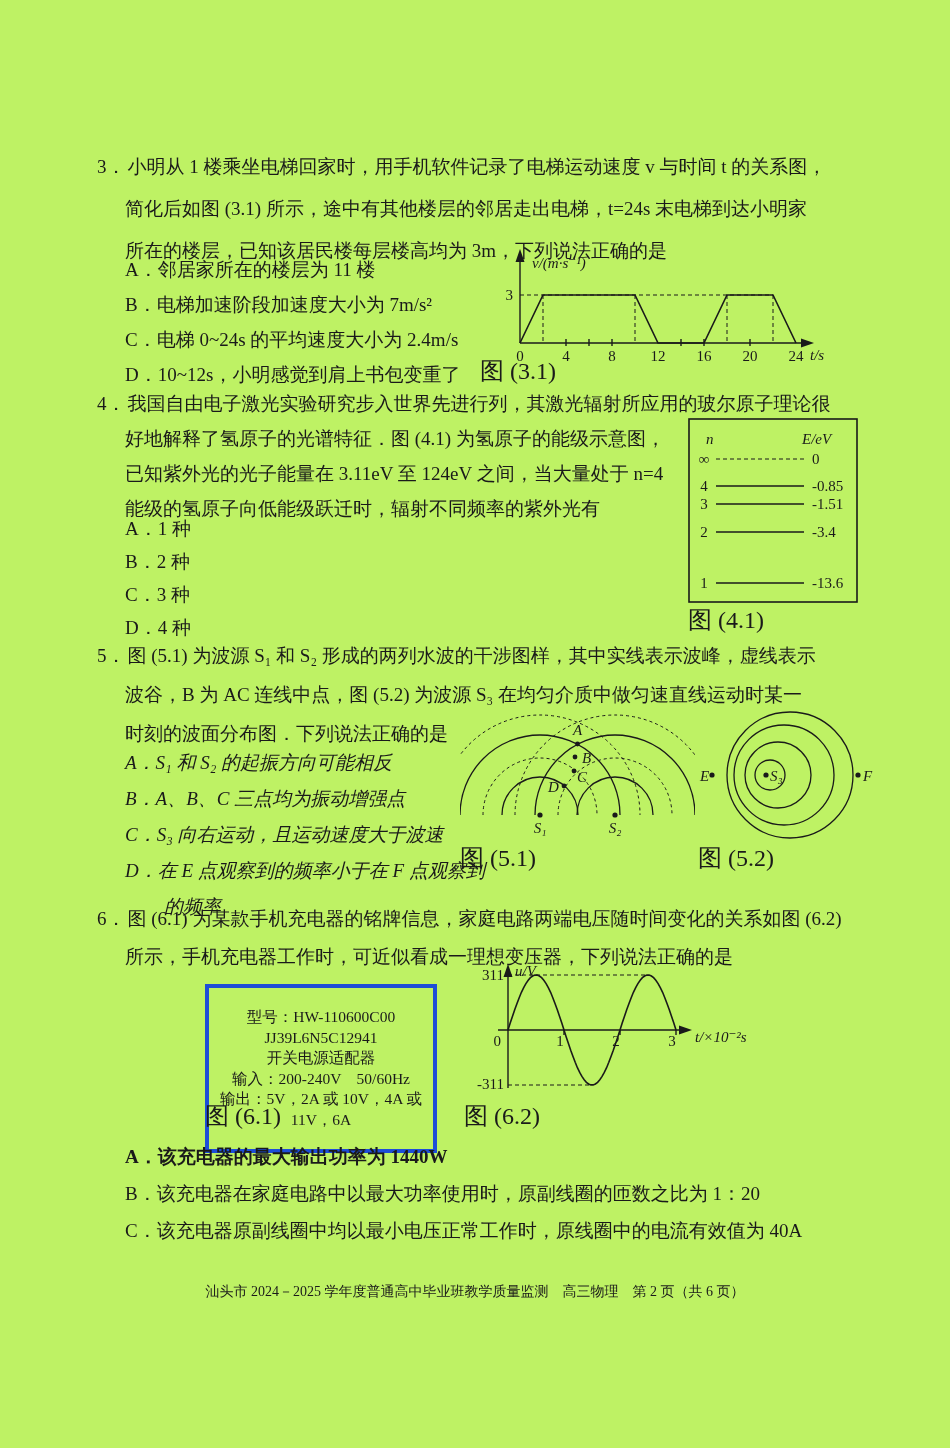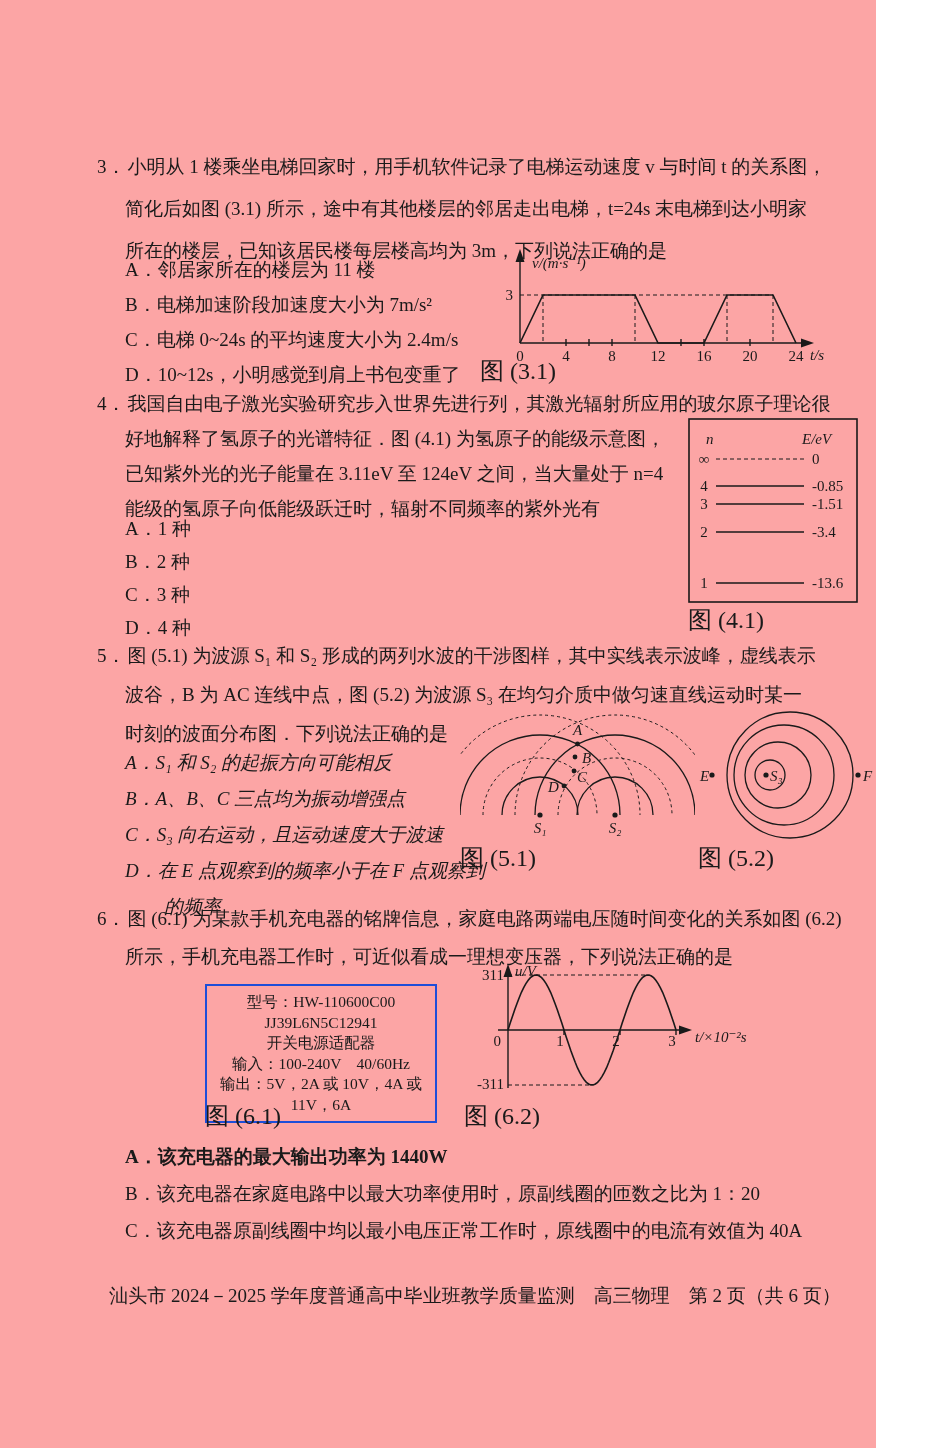--- a/index.html
+++ b/index.html
@@ -1,36 +1,36 @@
 <!DOCTYPE html>
 <html><head>
 <meta charset="utf-8">
 <style>
   html,body{margin:0;padding:0;background:#ffffff;}
   *{box-sizing:border-box;}
-  .sheet{position:relative;width:876px;height:1448px;background:#fca5a5;overflow:hidden;
+  .sheet{position:relative;width:950px;height:1448px;background:#bef264;overflow:hidden;
          font-family:"Liberation Serif","DejaVu Serif",serif;color:#1a1a1a;}
   .abs{position:absolute;}
   .qline{font-size:19px;line-height:42px;white-space:nowrap;}
   .qline.tight{line-height:35px;}
   .qline.mid{line-height:39px;}
   .cont{margin-left:28px;}
   .numspan{margin-right:2px;}
   .opts{font-size:19px;}
   .opt{padding-left:2.05em;text-indent:-2.05em;}
   .figcap{font-size:24px;}
   svg text{font-family:"Liberation Serif","DejaVu Serif",serif;font-size:15px;fill:#1a1a1a;}
   svg .it{font-style:italic;}
   svg .ax{stroke:#1a1a1a;stroke-width:1.4;fill:none;}
   svg .curve{stroke:#1a1a1a;stroke-width:1.6;fill:none;}
   svg .dash{stroke:#1a1a1a;stroke-width:1;fill:none;stroke-dasharray:4 3;}
   svg .wave-solid{stroke:#1a1a1a;stroke-width:1.3;fill:none;}
   svg .wave-dash{stroke:#1a1a1a;stroke-width:1;fill:none;stroke-dasharray:3 3;}
-  .plate{border:2px solid #1d4ed8;text-align:center;font-size:15.5px;line-height:20.5px;padding:6px 4px;}
-  .footer{font-size:19px;text-align:center;width:950px;}
+  .plate{border:4px solid #1d4ed8;text-align:center;font-size:15.5px;line-height:20.5px;padding:19px 4px;}
+  .footer{font-size:14px;text-align:center;width:950px;}
 </style>
 </head>
 <body>
 
 <div class="sheet">
 
   <div class="abs" style="left:97px;top:146px;">
     <div class="qline"><span class="numspan">3．</span><span>小明从 1 楼乘坐电梯回家时，用手机软件记录了电梯运动速度 v 与时间 t 的关系图，</span></div>
     <div class="qline cont">简化后如图 (3.1) 所示，途中有其他楼层的邻居走出电梯，t=24s 末电梯到达小明家</div>
     <div class="qline cont">所在的楼层，已知该居民楼每层楼高均为 3m，下列说法正确的是</div>
@@ -186,21 +186,21 @@
 
   <div class="abs" style="left:97px;top:900px;">
     <div class="qline" style="line-height:38px;"><span class="numspan">6．</span><span>图 (6.1) 为某款手机充电器的铭牌信息，家庭电路两端电压随时间变化的关系如图 (6.2)</span></div>
     <div class="qline cont" style="line-height:38px;">所示，手机充电器工作时，可近似看成一理想变压器，下列说法正确的是</div>
   </div>
 
   <div class="abs plate" style="left:205px;top:984px;width:232px;">
     <div>型号：HW-110600C00</div>
     <div>JJ39L6N5C12941</div>
     <div>开关电源适配器</div>
-    <div>输入：100-240V　40/60Hz</div>
+    <div>输入：200-240V　50/60Hz</div>
     <div>输出：5V，2A 或 10V，4A 或 11V，6A</div>
   </div>
   <div class="abs figcap" style="left:205px;top:1100px;width:232px;">图 (6.1)</div>
 
   <svg class="abs" style="left:468px;top:958px;" width="300" height="145" viewBox="0 0 300 145">
     <line class="ax" x1="40" y1="130" x2="40" y2="14"></line>
     <polygon points="40,6 35.5,19 44.5,19" fill="#1a1a1a"></polygon>
     <line class="ax" x1="30" y1="72" x2="216" y2="72"></line>
     <polygon points="224,72 211,67.5 211,76.5" fill="#1a1a1a"></polygon>
     <text class="it" x="47" y="18">u/V</text>

